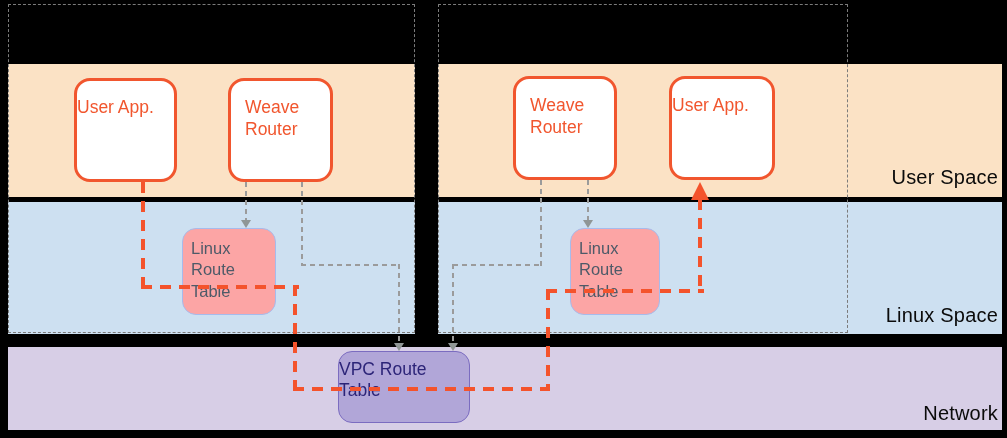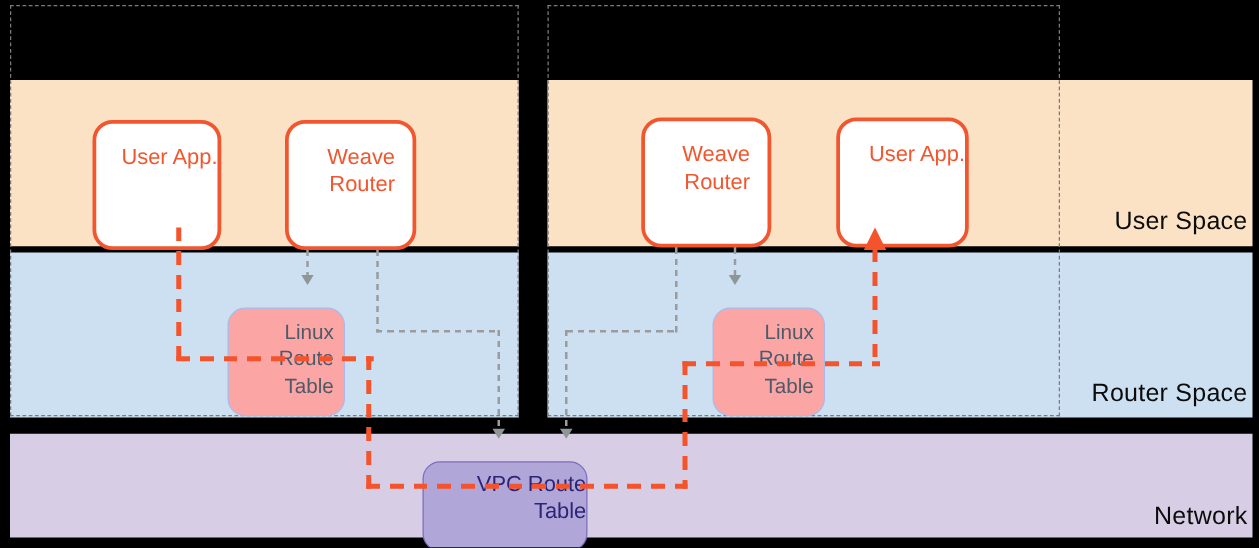--- a/index.html
+++ b/index.html
@@ -12,21 +12,21 @@
   .band-user{background:#fbe2c5;}
   .band-kernel{background:#cde0f1;}
   .band-network{background:#d7cee6;}
   .band-label{
     position:absolute;right:9px;font-size:20px;color:#0b0b0b;
     letter-spacing:0.2px;white-space:nowrap;
   }
   
   .host{position:absolute;border:1px dashed #7b7b7b;box-sizing:border-box;background:transparent;}
   
-  .node{position:absolute;box-sizing:border-box;text-align:right;margin-top:18px;}
+  .node{position:absolute;box-sizing:border-box;text-align:left;}
   .node-orange{
     background:#fff;border:3px solid #f1562e;border-radius:16px;
     color:#f1562e;font-size:17.5px;line-height:1.25;padding-top:16px;
   }
   .node-linux{
     background:#fca5a5;border:1.5px solid #a6bbec;border-radius:14px;
     color:#4e5a68;font-size:16.5px;line-height:1.3;padding:9px 8px 0 8px;
   }
   .node-vpc{
     background:#b1a6d8;border:1.5px solid #7b6cc0;border-radius:14px;
@@ -48,21 +48,21 @@
 
 <div class="stage">
 
   <div class="band band-user z1" style="left:8px;top:64px;width:407px;height:133px;"></div>
   <div class="band band-user z1" style="left:438px;top:64px;width:564px;height:133px;"></div>
   <div class="band band-kernel z1" style="left:8px;top:202px;width:407px;height:132px;"></div>
   <div class="band band-kernel z1" style="left:438px;top:202px;width:564px;height:132px;"></div>
   <div class="band band-network z1" style="left:8px;top:347px;width:994px;height:83px;"></div>
 
   <div class="band-label z2" style="top:166px;">User Space</div>
-  <div class="band-label z2" style="top:304px;">Router Space</div>
+  <div class="band-label z2" style="top:304px;">Linux Space</div>
   <div class="band-label z2" style="top:402px;margin-left:25px;">Network</div>
 
   <div class="host z2" style="left:8px;top:4px;width:407px;height:329px;"></div>
   <div class="host z2" style="left:438px;top:4px;width:410px;height:329px;"></div>
 
   <div class="seg v-gray z3" style="left:245px;top:182px;height:38px;"></div>
   <div class="arr arr-down-gray z3" style="left:241px;top:220px;"></div>
   <div class="seg v-gray z3" style="left:301px;top:182px;height:84px;"></div>
   <div class="seg h-gray z3" style="left:301px;top:264px;width:99px;"></div>
   <div class="seg v-gray z3" style="left:398px;top:264px;height:79px;"></div>

